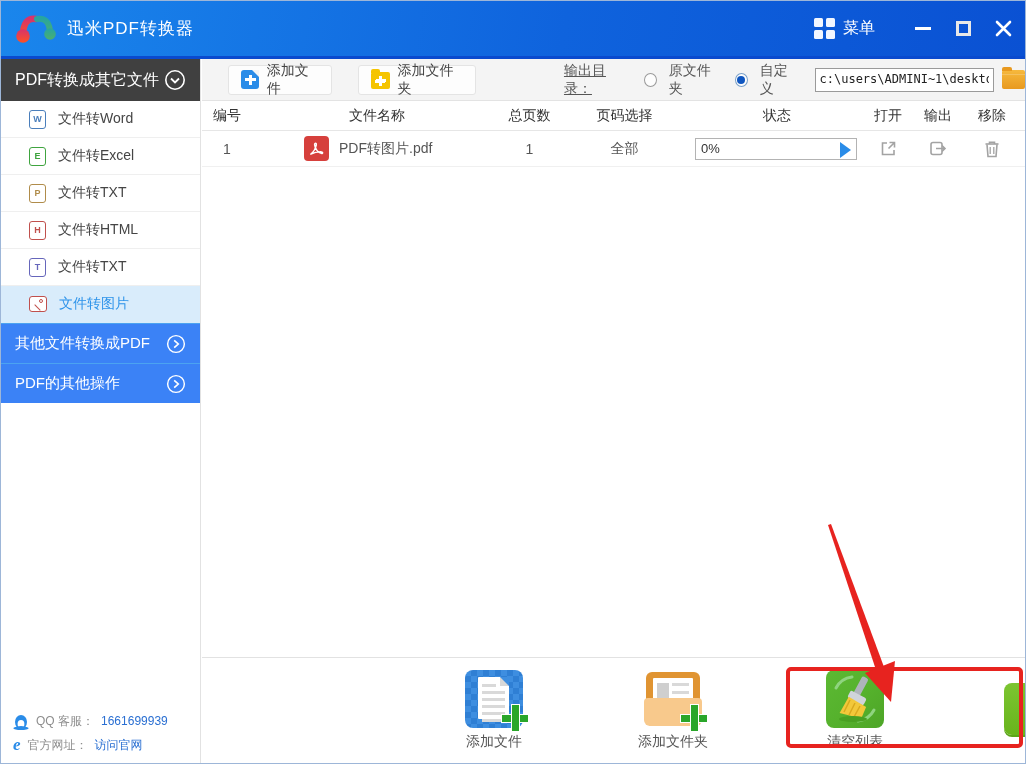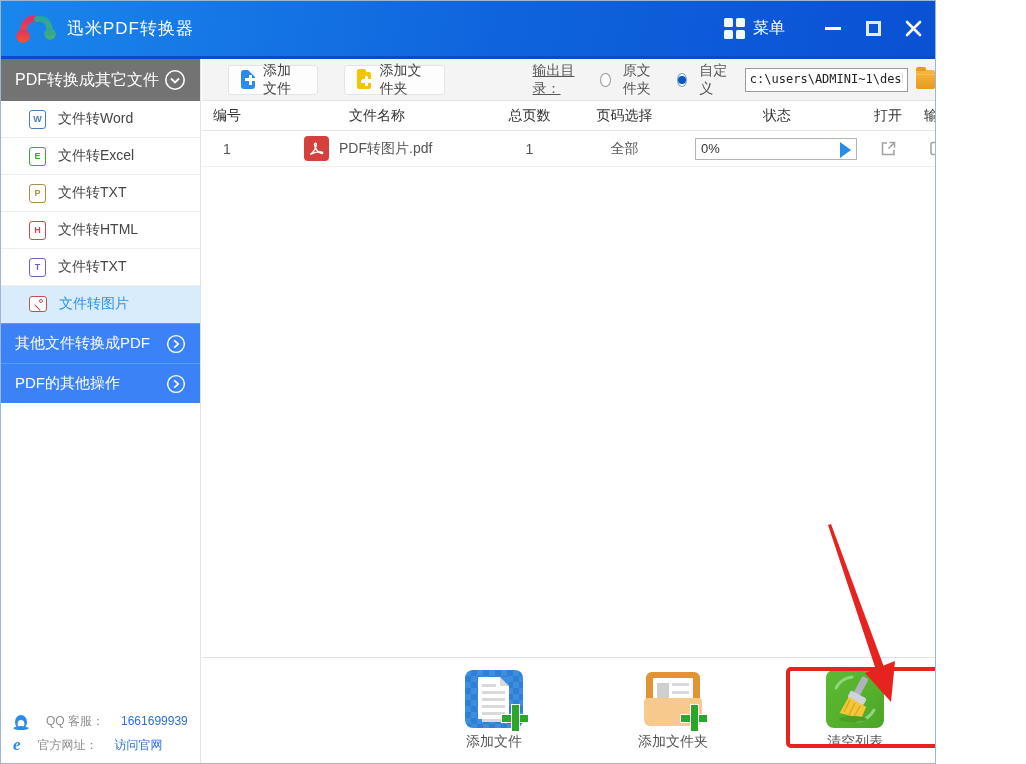--- a/index.html
+++ b/index.html
@@ -1,52 +1,52 @@
 <!DOCTYPE html>
 <html><head>
 <meta charset="utf-8">
 <style>
   * { margin:0; padding:0; box-sizing:border-box; }
   html,body { width:1026px; height:764px; font-family:"Liberation Sans","DejaVu Sans",sans-serif; background:#fff; }
-  .app { position:relative; width:936px; height:764px; overflow:hidden; background:#fff; border:1px solid #9db6d8; }
+  .app { position:relative; width:1026px; height:764px; overflow:hidden; background:#fff; border:1px solid #9db6d8; }
 
   
   .titlebar { position:absolute; left:0; top:0; width:100%; height:58px;
     background:linear-gradient(100deg,#1a86ec 0%,#0f63dd 55%,#0a51d3 100%);
     border-bottom:3px solid #0a4ace; display:flex; align-items:center; }
   .logo { margin-left:12px; width:48px; height:40px; }
   .app-title { color:#fff; font-size:17px; margin-left:6px; letter-spacing:1px; }
   .tb-right { position:absolute; right:0; top:0; height:55px; display:flex; align-items:center; }
   .menu-btn { display:flex; align-items:center; gap:8px; color:#fff; font-size:16px; margin-right:28px; cursor:pointer; }
   .grid-ic { width:21px; height:21px; display:grid; grid-template-columns:9px 9px; grid-template-rows:9px 9px; gap:3px; }
   .grid-ic i { background:#f2f6ff; border-radius:1.5px; }
   .winbtn { width:40px; height:55px; display:flex; align-items:center; justify-content:center; cursor:pointer; }
   .winbtn:last-child { margin-right:2px; }
   .min-glyph { width:16px; height:0; border-top:3px solid #fff; }
   .max-glyph { width:15px; height:15px; border:3px solid #e8e8e8; }
 
   
   .sidebar { position:absolute; left:0; top:58px; width:200px; height:706px; background:#fff; border-right:1px solid #e2e2e2; }
-  .side-head { height:42px; background:#737373; color:#fff; font-size:16px; display:flex; align-items:center; padding:0 14px; cursor:pointer; }
+  .side-head { height:42px; background:#404040; color:#fff; font-size:16px; display:flex; align-items:center; padding:0 14px; cursor:pointer; }
   .side-head .lbl { flex:1; }
   .side-item { height:37px; display:flex; align-items:center; padding-left:28px; border-bottom:1px solid #efefef; font-size:14px; color:#454545; cursor:pointer; }
   .side-item.selected { background:#d9ecfb; color:#2d93ea; border-bottom-color:#d9ecfb; }
   .file-ic { width:17px; height:19px; border:1.6px solid; border-radius:3px; font-size:9px; font-weight:bold; display:flex; align-items:center; justify-content:center; margin-right:12px; background:#fff; }
   .c-word { border-color:#4a7ebb; color:#4a7ebb; }
   .c-excel { border-color:#3fa43f; color:#3fa43f; }
   .c-ppt { border-color:#b08c4a; color:#b08c4a; }
   .c-html { border-color:#c0504d; color:#c0504d; }
   .c-txt { border-color:#6666bb; color:#6666bb; }
   .img-ic { width:18px; height:16px; border:1.6px solid #c0504d; border-radius:3px; margin-right:12px; position:relative; overflow:hidden; background:#fff; }
   .img-ic i.sun { position:absolute; width:4px; height:4px; border:1.2px solid #c0504d; border-radius:50%; right:3px; top:2px; }
   .img-ic i.mtn { position:absolute; left:1px; bottom:-3px; width:8px; height:8px; border-top:1.6px solid #c0504d; transform:rotate(45deg); }
   .side-group { height:40px; background:#3b82f6; color:#fff; font-size:15px; display:flex; align-items:center; padding:0 14px; border-top:1px solid #4ba3f1; cursor:pointer; }
   .side-group .lbl { flex:1; }
   .contact { position:absolute; left:12px; bottom:8px; font-size:12px; color:#8d8d8d; }
-  .contact .line { display:flex; align-items:center; height:24px; gap:17px; }
+  .contact .line { display:flex; align-items:center; height:24px; gap:7px; }
   .contact a { color:#2a6fd2; }
   .ie-ic { font-family:"Liberation Serif",serif; font-style:italic; font-weight:bold; color:#2a8ce8; font-size:17px; line-height:14px; }
 
   
   .toolbar { position:absolute; left:201px; top:58px; right:0; height:42px; background:#f4f4f4; border-bottom:1px solid #e3e3e3; display:flex; align-items:center; }
   .tool-btn { display:flex; align-items:center; gap:8px; background:#fdfdfd; border:1px solid #e4e4e4; border-radius:3px; height:30px; padding:0 12px; margin-left:26px; font-size:14px; color:#444; cursor:pointer; }
   .addfile-ic { width:19px; height:19px; background:#2a8ce8; border-radius:3px; position:relative; }
   .addfile-ic::before { content:""; position:absolute; right:0; top:0; border-style:solid; border-width:0 7px 7px 0; border-color:#f4f4f4 #f4f4f4 #2a8ce8 transparent; }
   .addfile-ic::after, .addfolder-ic::after { content:""; position:absolute; left:4px; top:8px; width:10px; height:3px; background:#fff; box-shadow:3.5px -3.5px 0 -0px #fff0; }
   .plus-w { position:absolute; left:4.5px; top:8px; width:10px; height:3px; background:#fff; }

